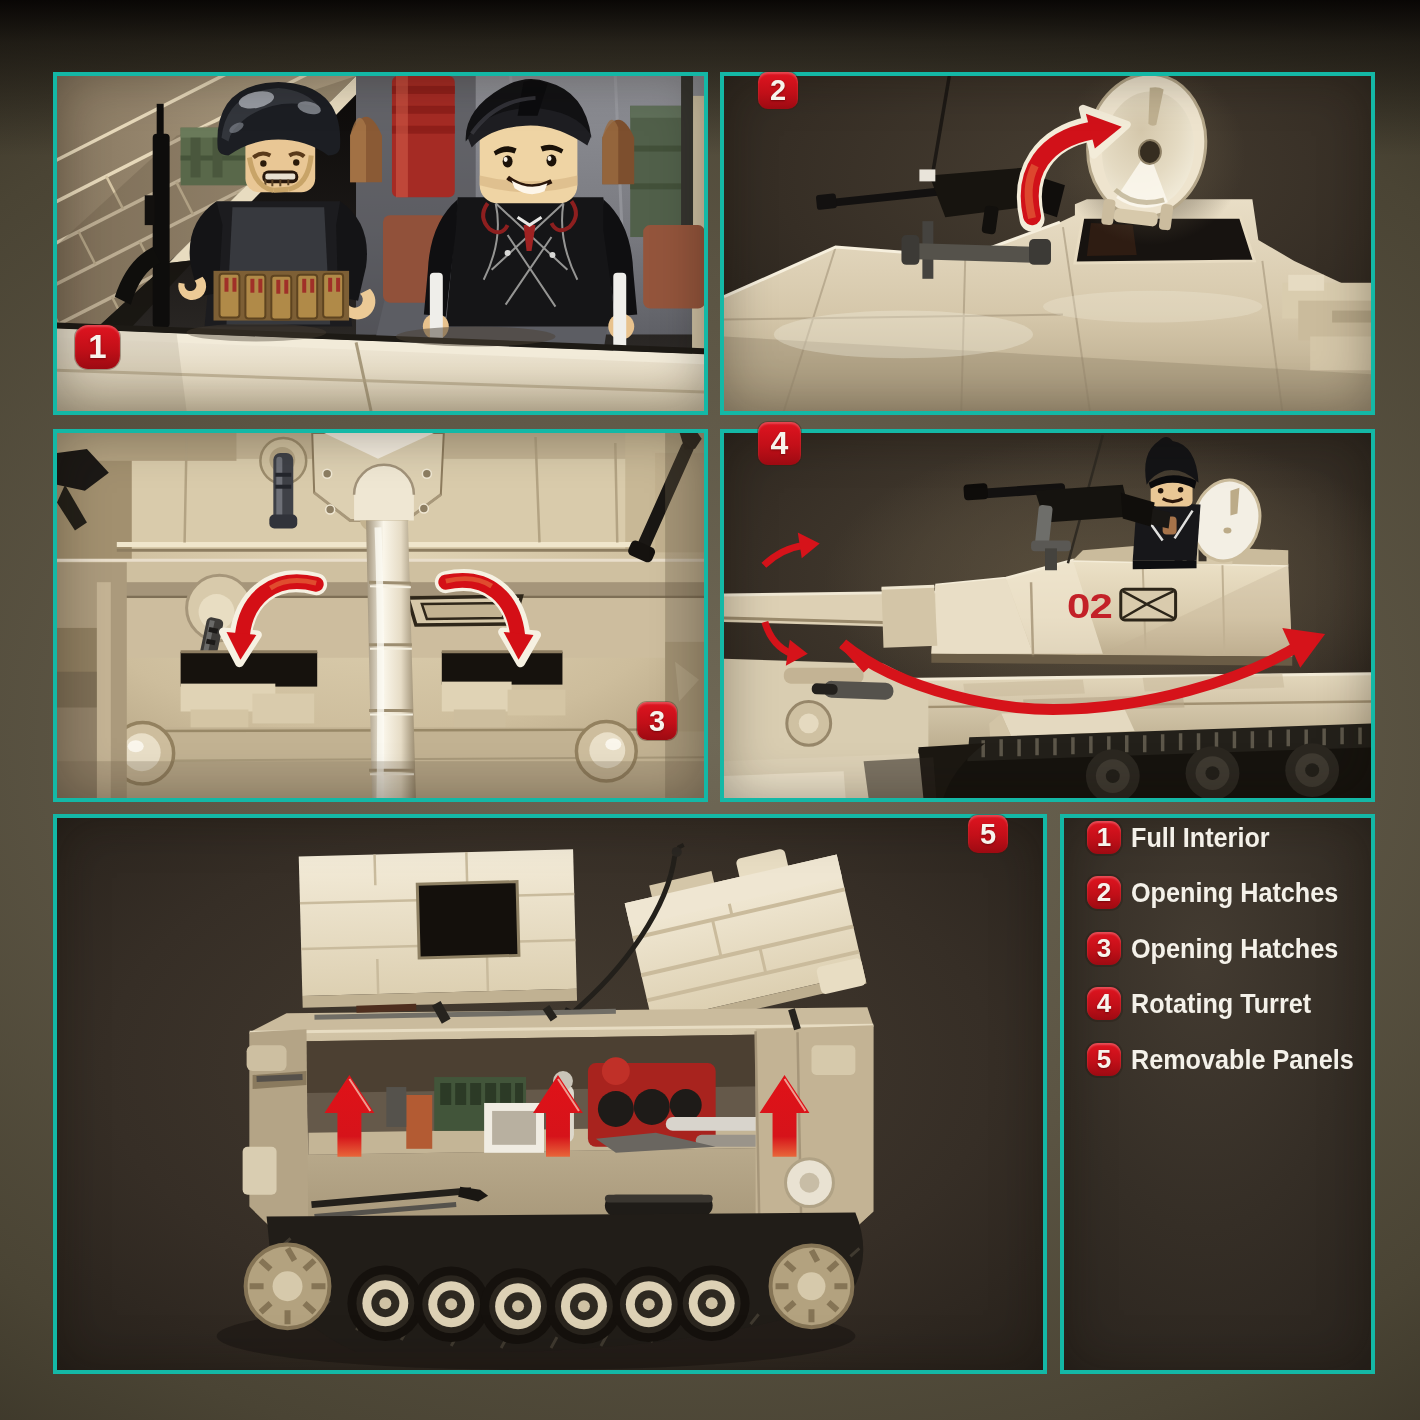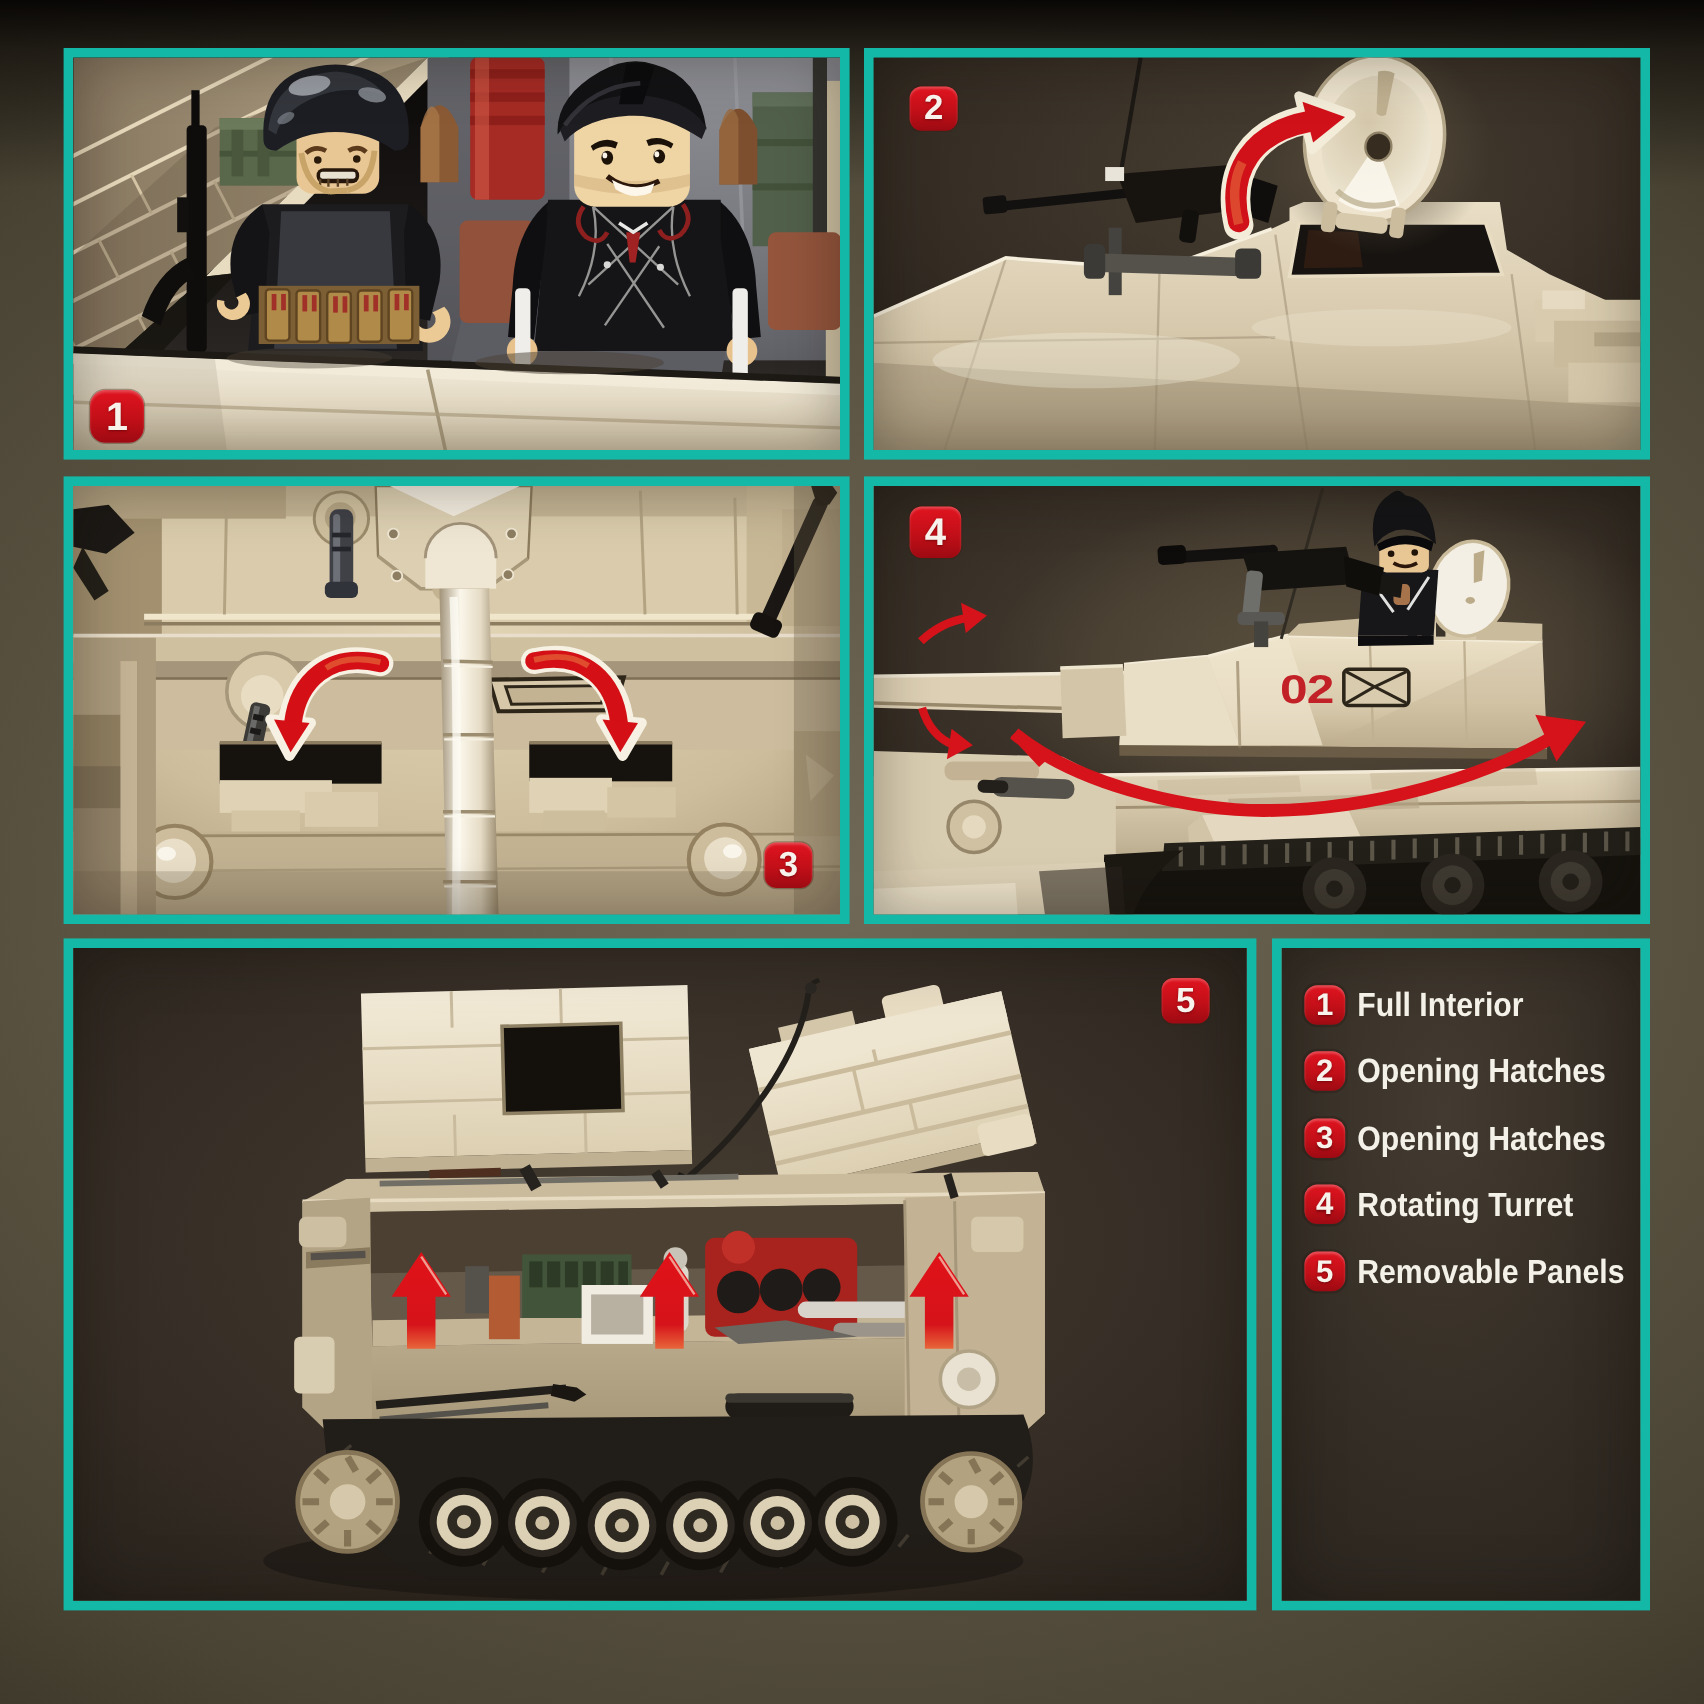--- a/index.html
+++ b/index.html
@@ -3,21 +3,21 @@
 <meta charset="utf-8">
 <style>
   html,body{margin:0;padding:0;}
   body{
     width:1420px;height:1420px;position:relative;overflow:hidden;
     font-family:"Liberation Sans",sans-serif;
     background:
       linear-gradient(180deg, rgba(6,4,3,0.95) 0%, rgba(6,4,3,0.55) 3%, rgba(6,4,3,0) 11%),
       radial-gradient(ellipse 115% 85% at 50% 52%, #6f6856 0%, #5b5443 38%, #4a4434 62%, #332e22 82%, #15110b 100%);
   }
-  .panel{position:absolute;border:8px solid #14b8a6;box-sizing:border-box;overflow:hidden;}
+  .panel{position:absolute;border:4px solid #14b8a6;box-sizing:border-box;overflow:hidden;margin-top:32px;}
   .panel::after{content:'';position:absolute;left:0;top:0;right:0;bottom:0;box-shadow:inset 0 0 50px rgba(18,12,6,0.35);}
   .panel svg{display:block;}
   .badge{
     position:absolute;display:flex;align-items:center;justify-content:center;
     background:linear-gradient(180deg,#e01420 0%,#c20f18 55%,#9d0a12 100%);
     color:#f7f3ec;font-weight:bold;border-radius:10px;
     box-shadow:0 0 0 1px rgba(60,30,15,0.35), inset 0 2px 2px rgba(255,255,255,0.22);
     text-shadow:0 1px 2px rgba(60,0,0,0.5);
   }
   .lgrow{position:absolute;left:1087px;display:flex;align-items:center;}

